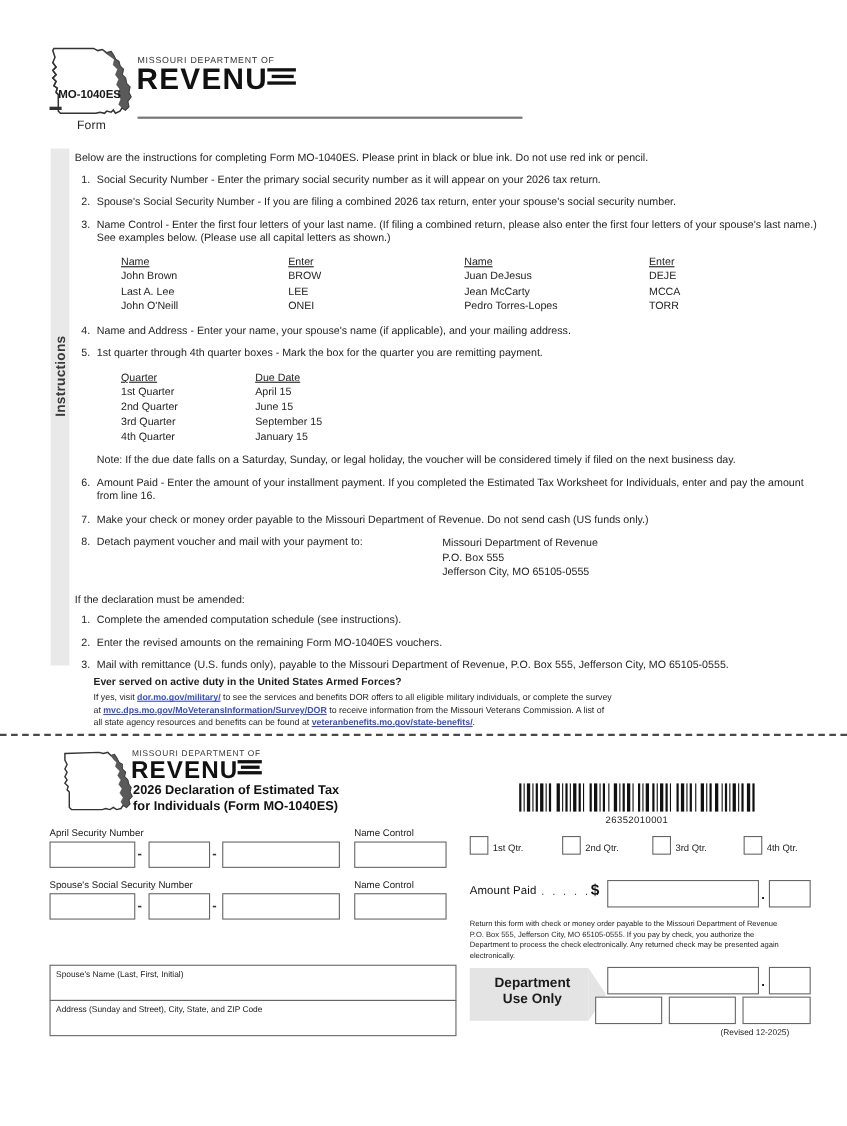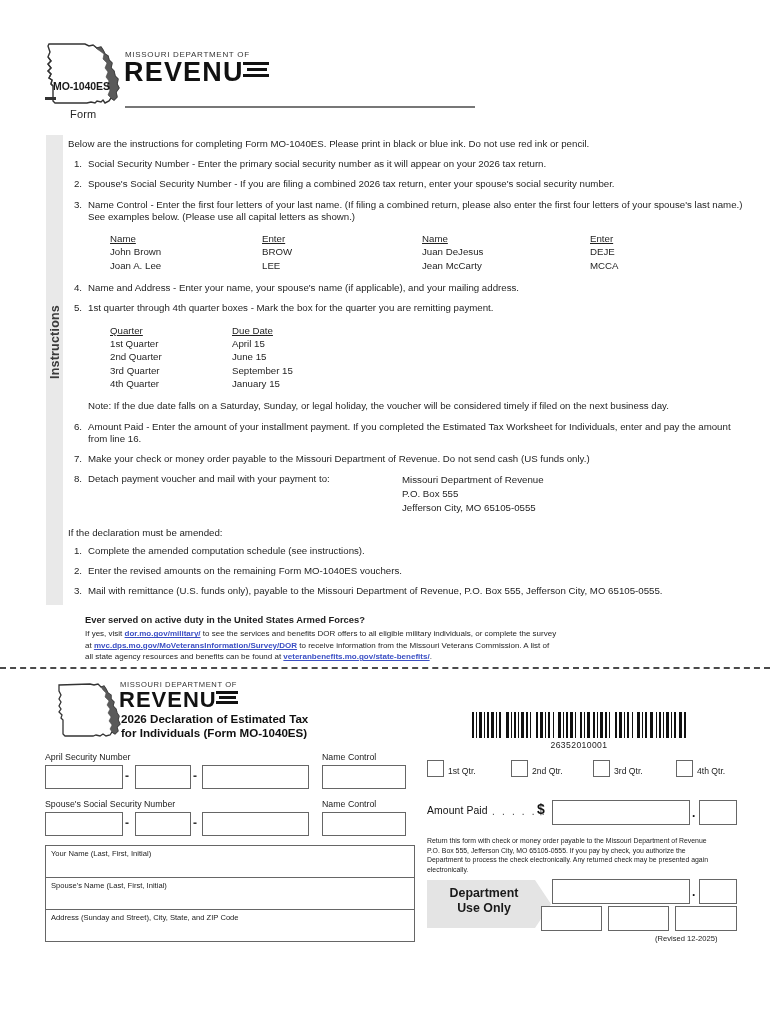--- a/index.html
+++ b/index.html
@@ -546,24 +546,30 @@
         <th class="c3"><span class="uh">Name</span></th>
         <th class="c4"><span class="uh">Enter</span></th>
       </tr>
       <tr>
         <td class="c1">John Brown</td>
         <td class="c2">BROW</td>
         <td class="c3">Juan DeJesus</td>
         <td class="c4">DEJE</td>
       </tr>
       <tr>
-        <td class="c1">Joan A. Lee</td>
+        <td class="c1">Last A. Lee</td>
         <td class="c2">LEE</td>
         <td class="c3">Jean McCarty</td>
         <td class="c4">MCCA</td>
+      </tr>
+      <tr>
+        <td class="c1">John O'Neill</td>
+        <td class="c2">ONEI</td>
+        <td class="c3">Pedro Torres-Lopes</td>
+        <td class="c4">TORR</td>
       </tr>
     </tbody>
       </table>
 
     <div class="ol-row">
       <span class="num">4.</span>
       <span class="body">Name and Address - Enter your name, your spouse's name (if applicable), and your mailing address.</span>
     </div>
 
     <div class="ol-row">
@@ -747,23 +753,20 @@
 
   <div class="field-label lbl-ssn-sp">Spouse's Social Security Number</div>
   <div class="field-label lbl-nc2">Name Control</div>
   <div class="ibox" style="left:45px; top:812px; width:78px; height:24px;"></div>
   <div class="dashsep" style="left:125px; top:816px;">-</div>
   <div class="ibox" style="left:135px; top:812px; width:56px; height:24px;"></div>
   <div class="dashsep" style="left:193px; top:816px;">-</div>
   <div class="ibox" style="left:202px; top:812px; width:107px; height:24px;"></div>
   <div class="ibox" style="left:322px; top:812px; width:84px; height:24px;"></div>
 
-  <div class="na-box na1">
-    <span class="cap">Your Name (Last, First, Initial)</span>
-  </div>
   <div class="na-box na2">
     <span class="cap">Spouse's Name (Last, First, Initial)</span>
   </div>
   <div class="na-box na3">
     <span class="cap">Address (Sunday and Street), City, State, and ZIP Code</span>
   </div>
 
   <div class="amt-label">Amount Paid</div>
   <div class="amt-dots">. . . . . . . .</div>
   <div class="amt-dollar">$</div>

